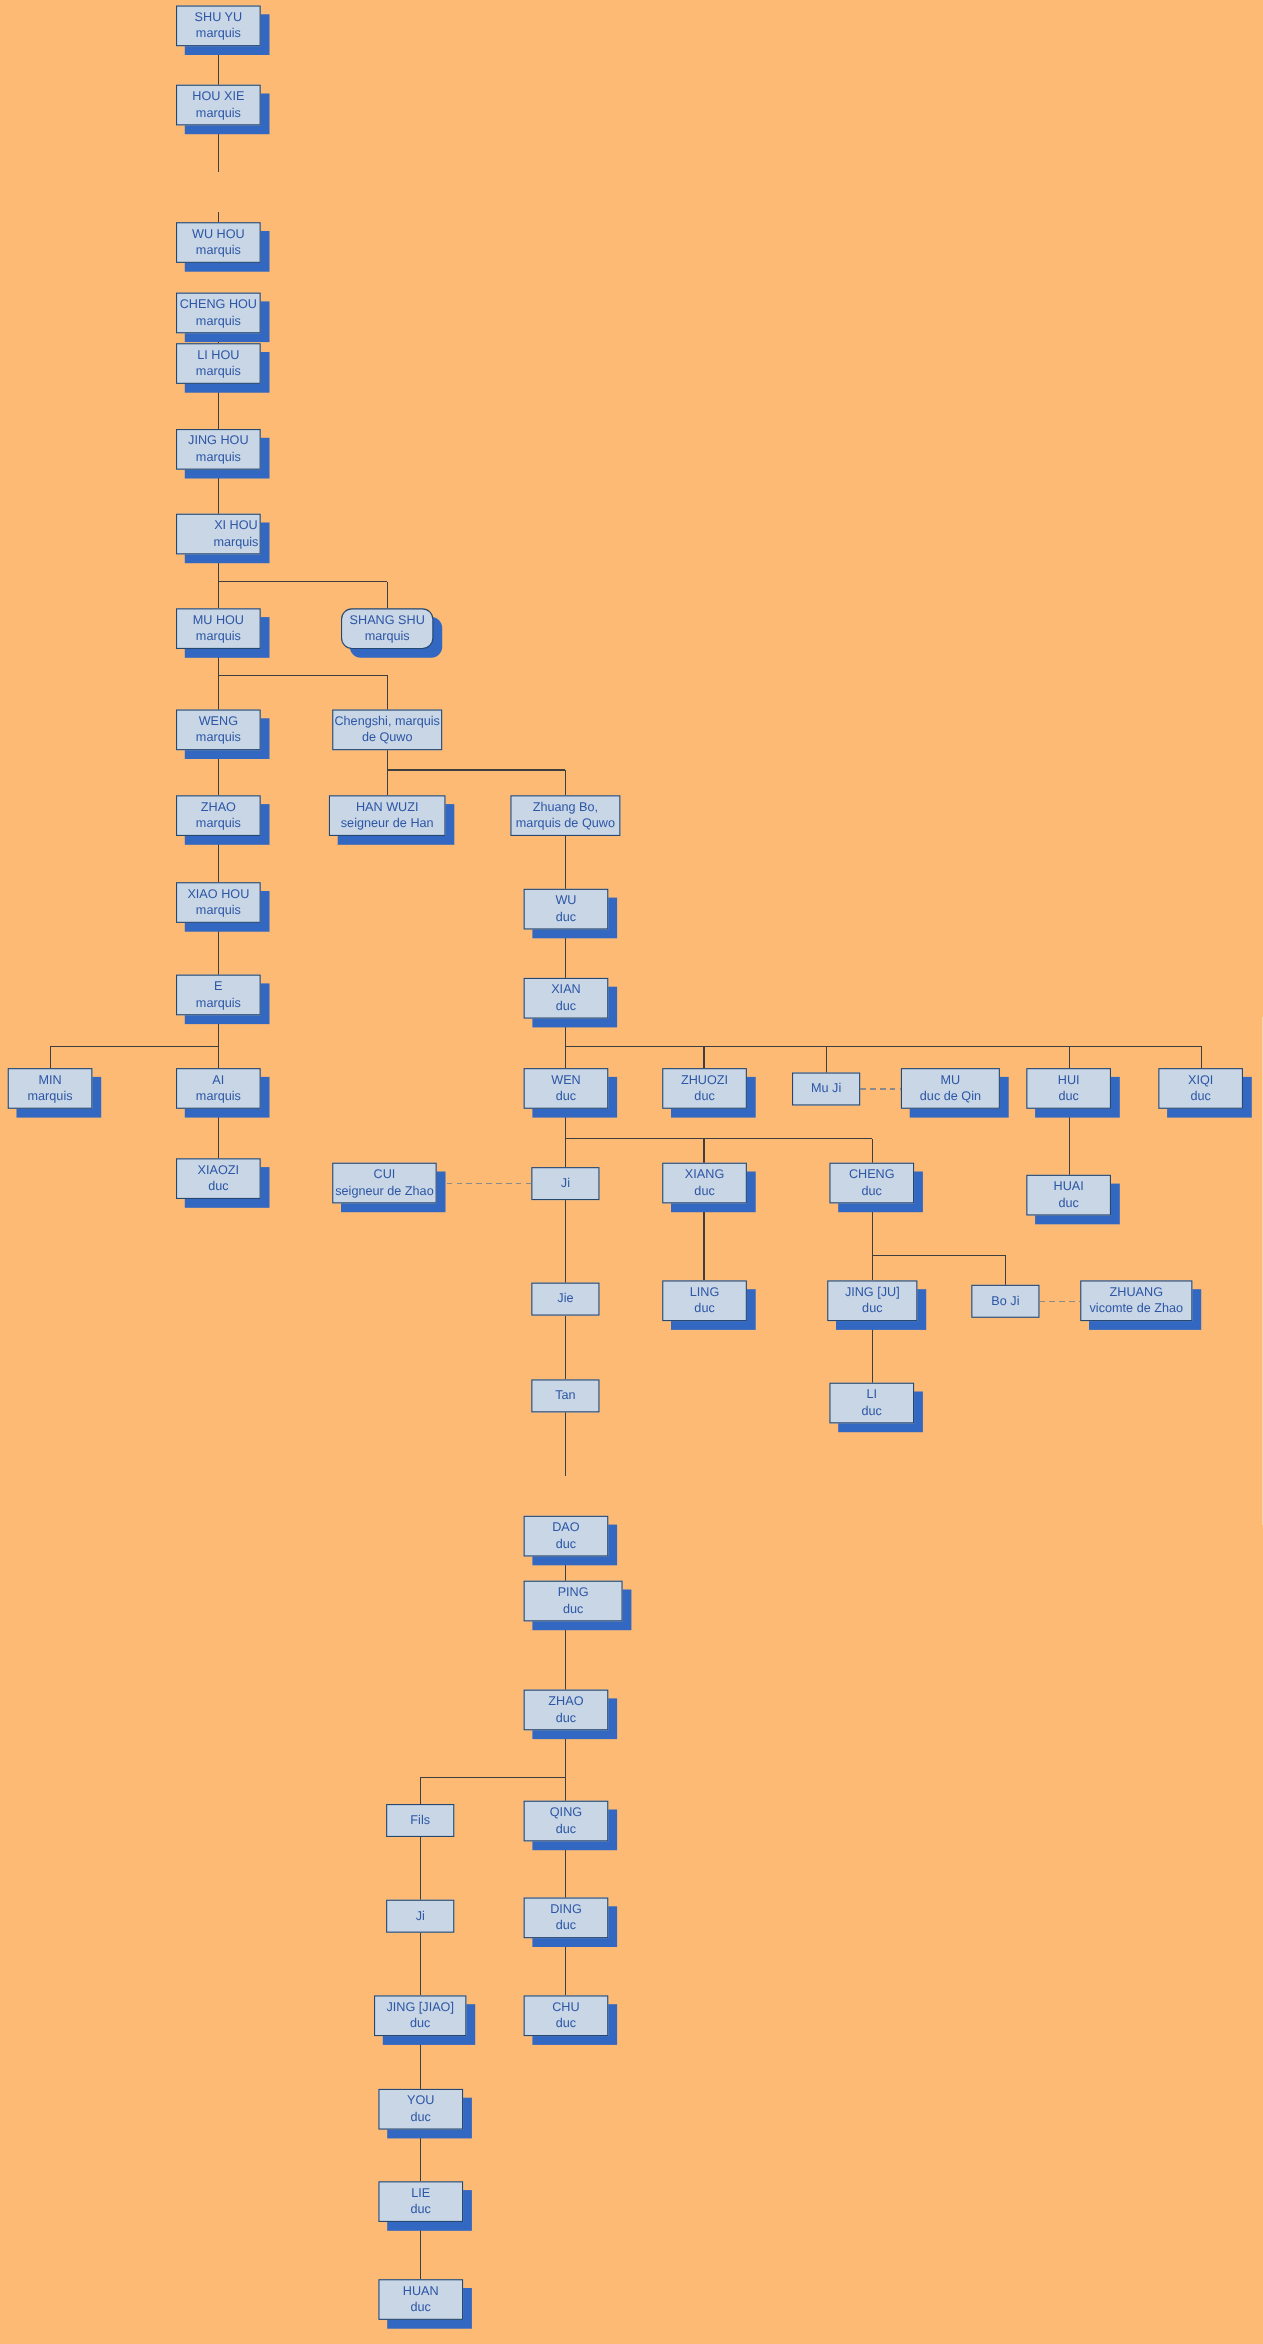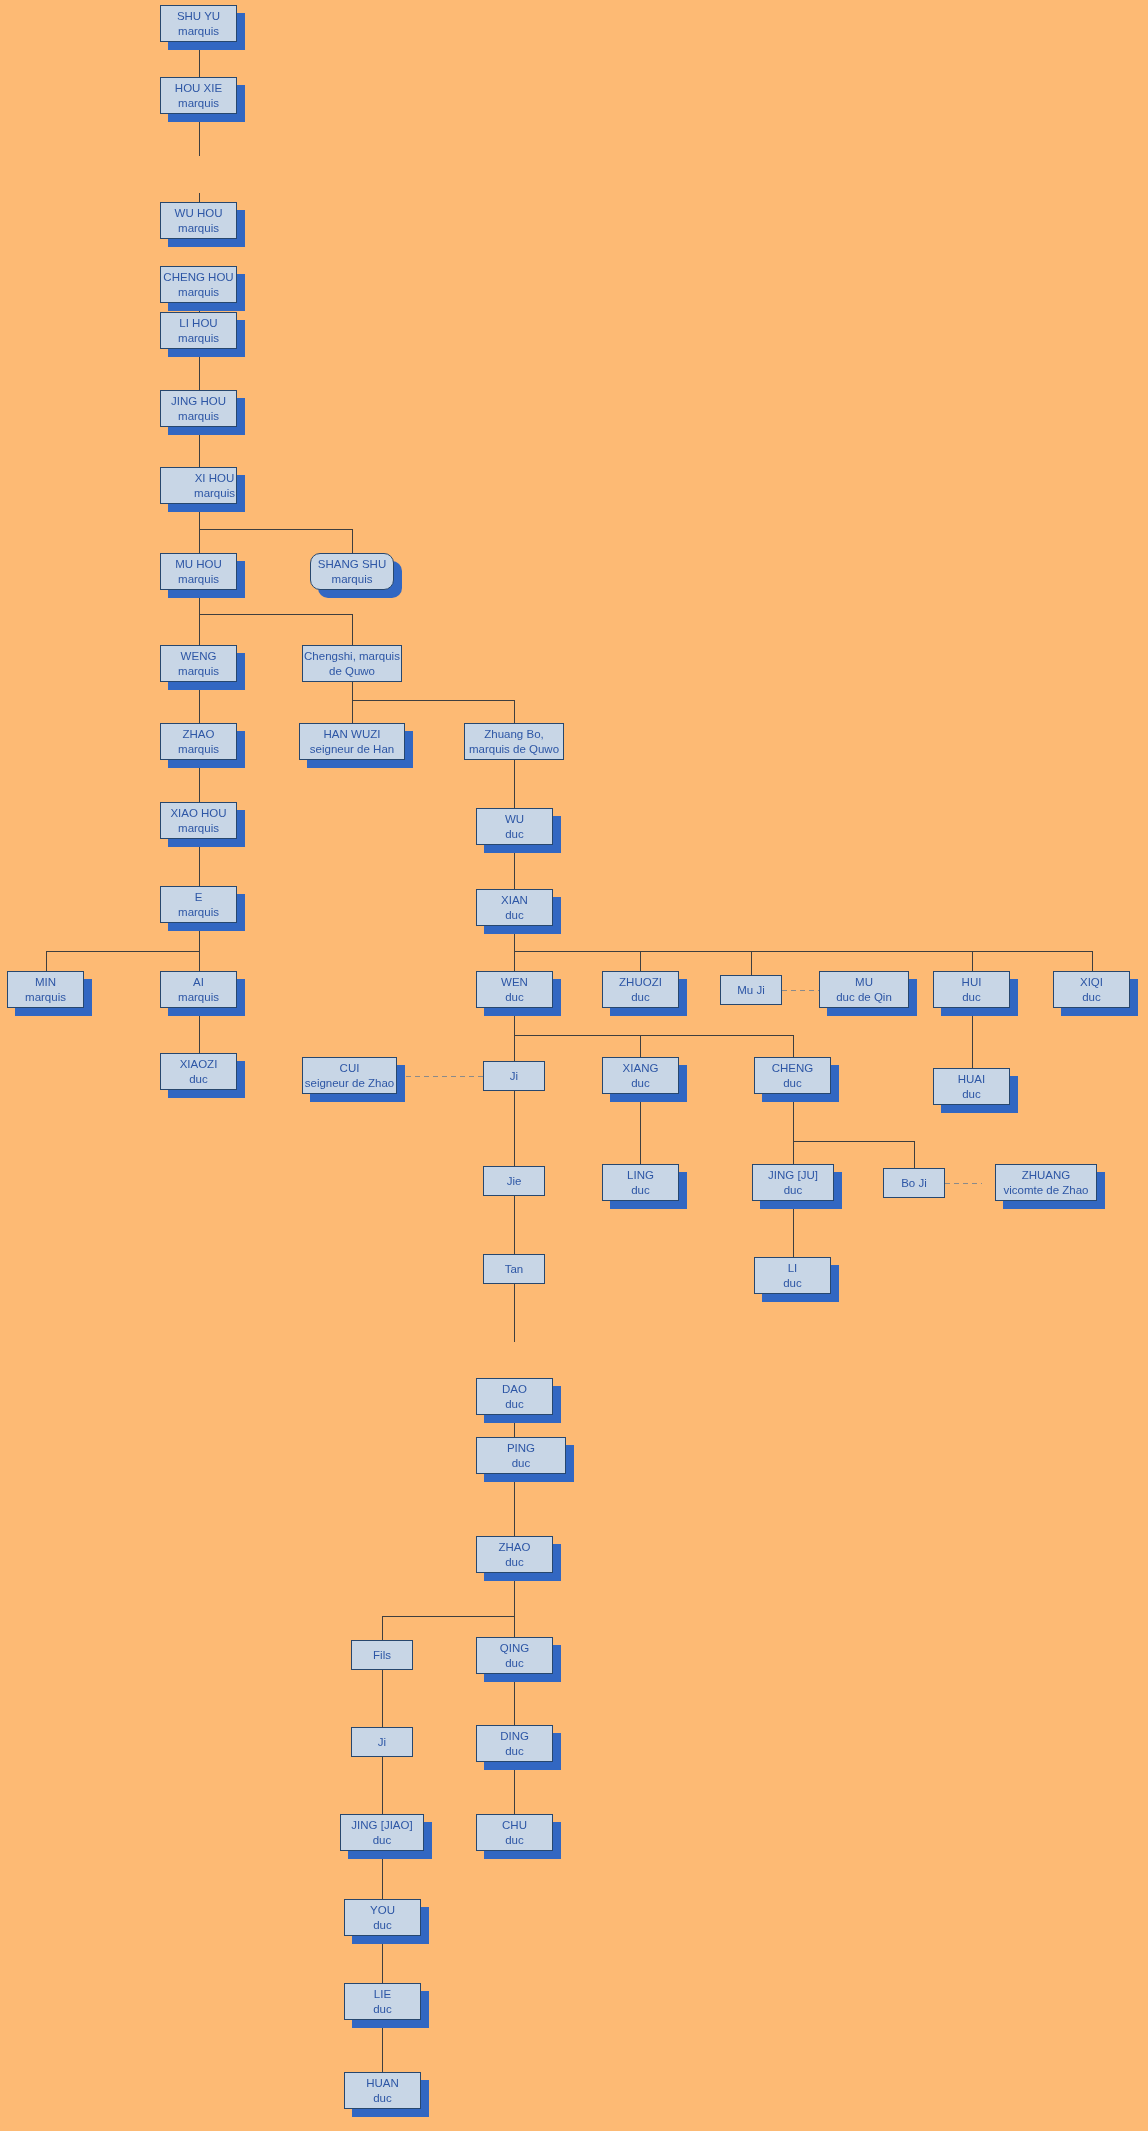--- a/index.html
+++ b/index.html
@@ -250,21 +250,21 @@
       <div class="node-line">LING</div>
       <div class="node-line">duc</div>
     </div>
     <div class="node shadowed" style="left: 752px; top: 1164px; width: 82px; height: 37px;">
       <div class="node-line">JING [JU]</div>
       <div class="node-line">duc</div>
     </div>
     <div class="node" style="left: 883px; top: 1168px; width: 62px; height: 30px;">
       <div class="node-line">Bo Ji</div>
     </div>
-    <div class="node shadowed" style="left: 982px; top: 1164px; width: 102px; height: 37px; margin-left: 13px;">
+    <div class="node shadowed" style="left: 982px; top: 1164px; width: 102px; height: 37px;">
       <div class="node-line">ZHUANG</div>
       <div class="node-line">vicomte de Zhao</div>
     </div>
     <div class="node" style="left: 483px; top: 1254px; width: 62px; height: 30px;">
       <div class="node-line">Tan</div>
     </div>
     <div class="node shadowed" style="left: 754px; top: 1257px; width: 77px; height: 37px;">
       <div class="node-line">LI</div>
       <div class="node-line">duc</div>
     </div>

